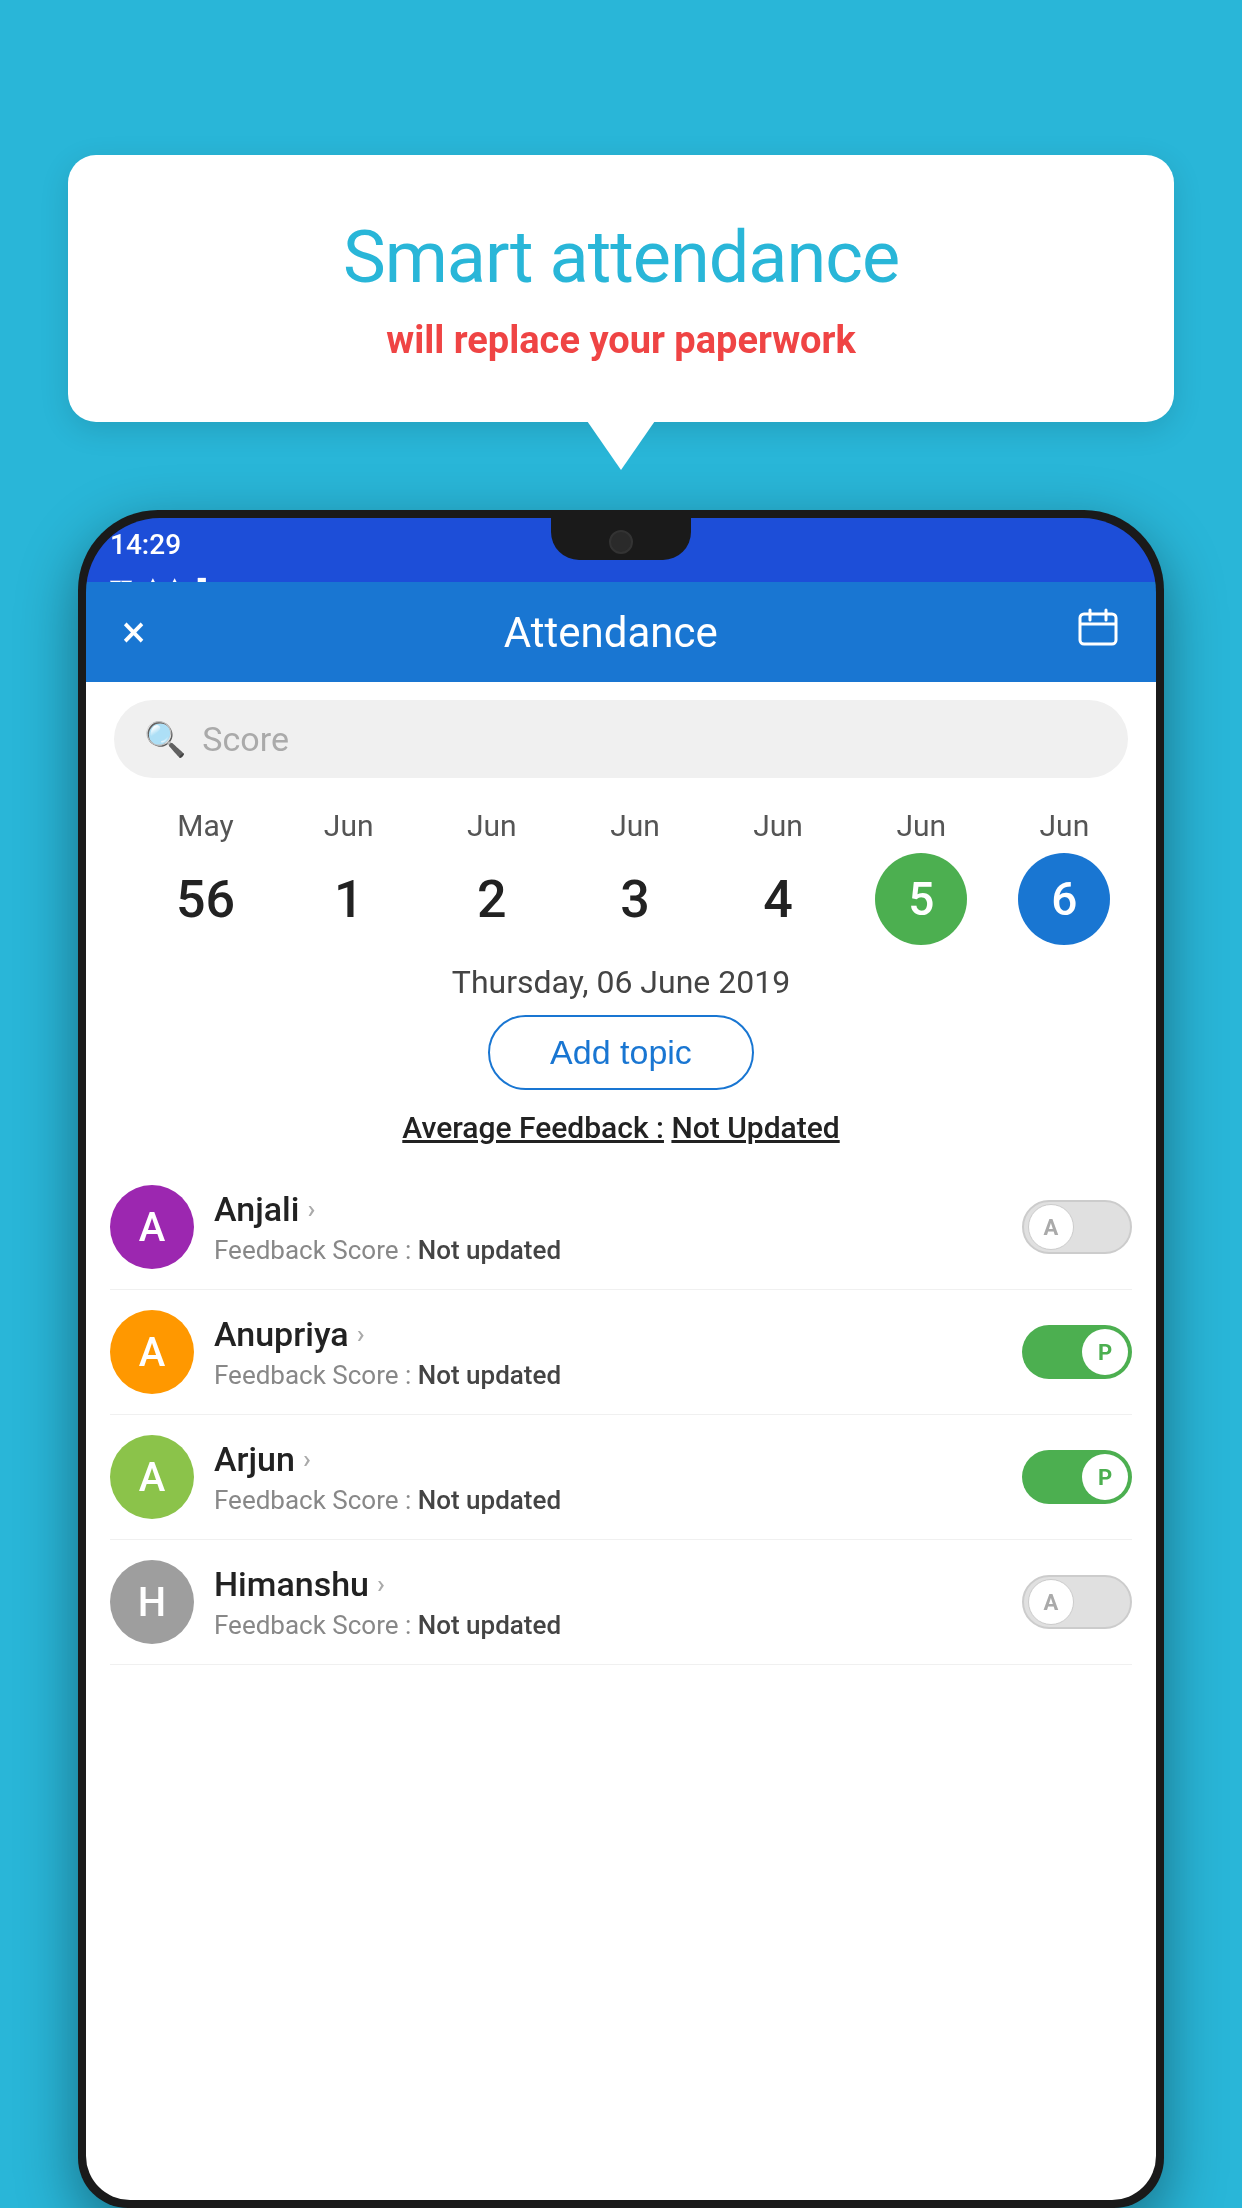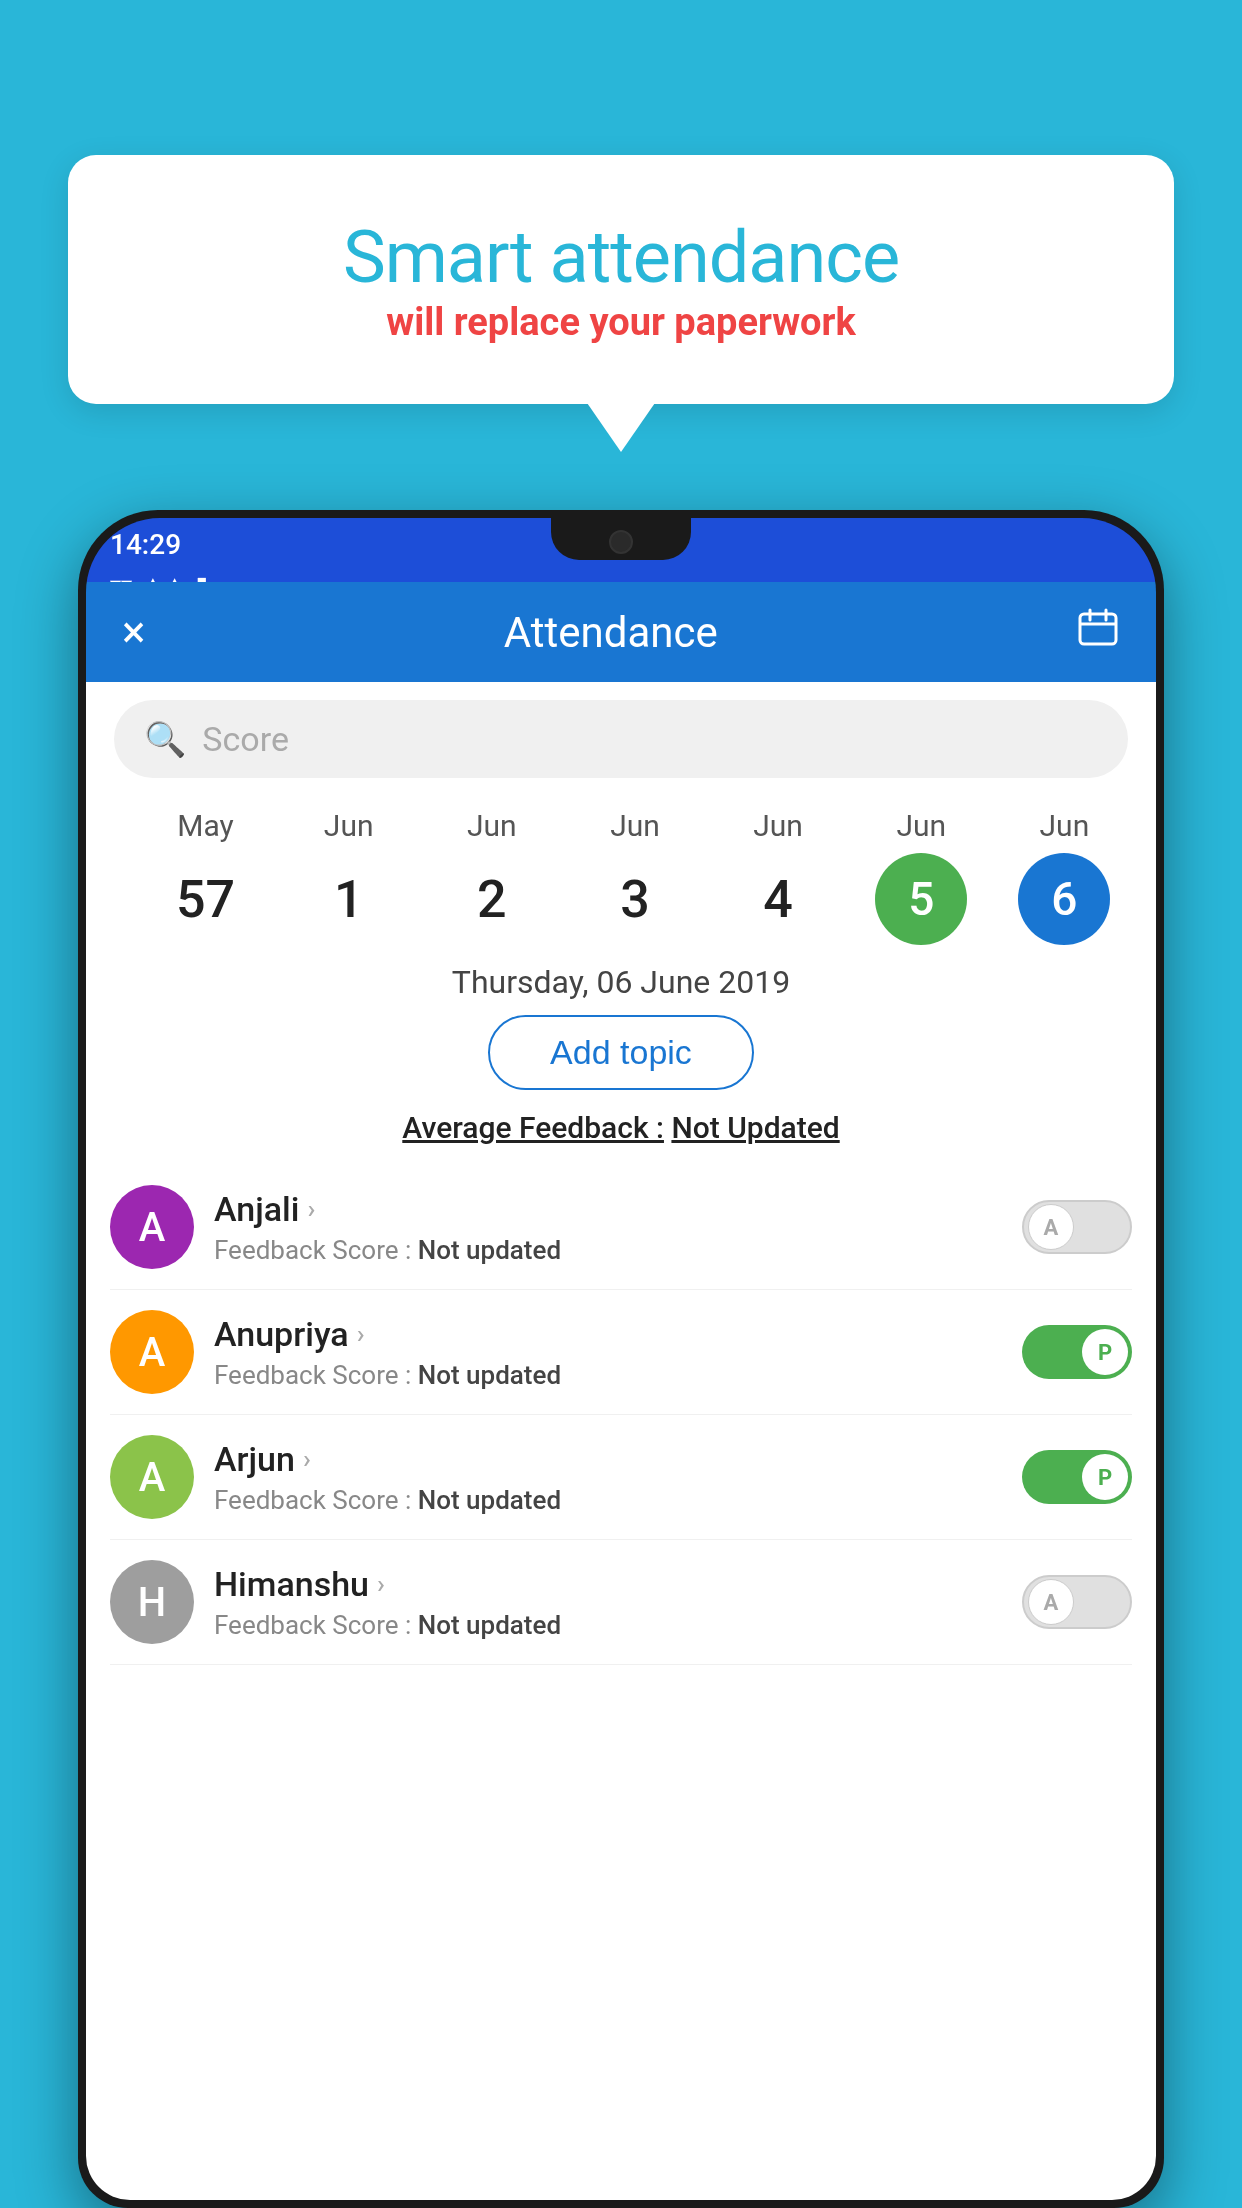--- a/index.html
+++ b/index.html
@@ -41,20 +41,21 @@
       border-left: 36px solid transparent;
       border-right: 36px solid transparent;
       border-top: 52px solid white;
     }
 
     .bubble-title {
       font-size: 72px;
       color: #29b6d8;
       font-weight: 400;
       letter-spacing: -1px;
+      margin-bottom: 18px;
     }
 
     .bubble-subtitle {
       font-size: 38px;
       color: #ef4444;
       font-weight: 700;
     }
 
     
     .phone-frame {
@@ -441,21 +442,21 @@
       <div class="search-container">
         <div class="search-bar">
           <span style="color:#aaa;font-size:34px;">🔍</span>
           <span class="search-text">Score</span>
         </div>
       </div>
 
       <div class="date-picker" id="date-picker-container">
       <div class="date-col">
             <div class="date-month">May</div>
-            <div class="date-day">57</div>
+            <div class="date-day">56</div>
           </div>
           <div class="date-col">
             <div class="date-month">Jun</div>
             <div class="date-day">1</div>
           </div>
           <div class="date-col">
             <div class="date-month">Jun</div>
             <div class="date-day">2</div>
           </div>
           <div class="date-col">

